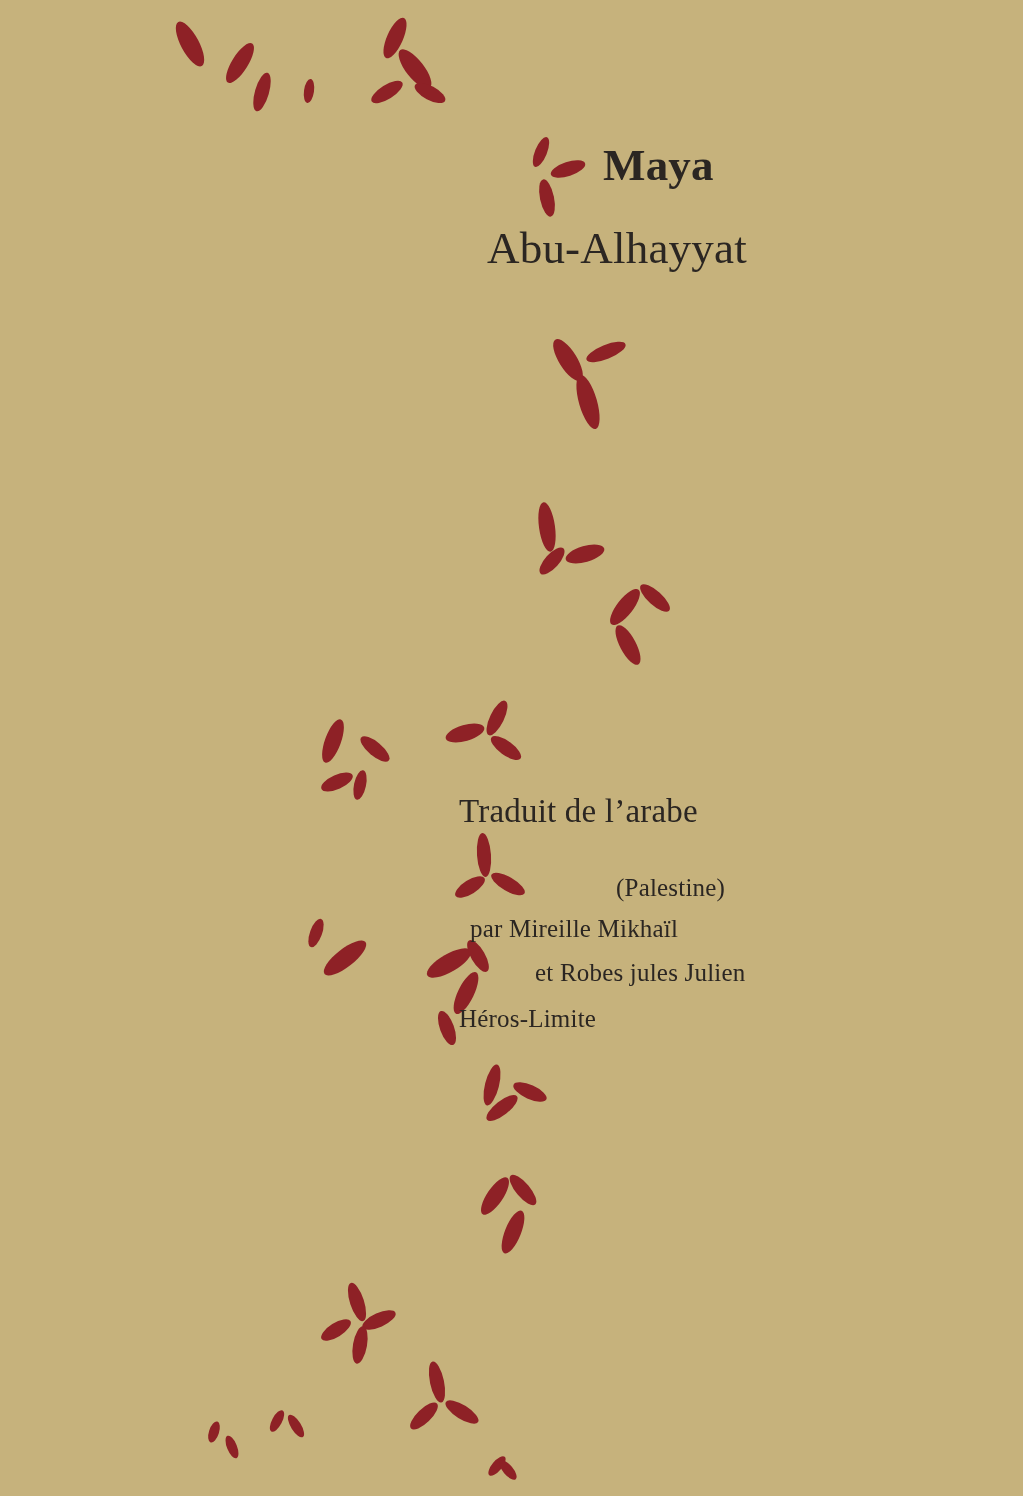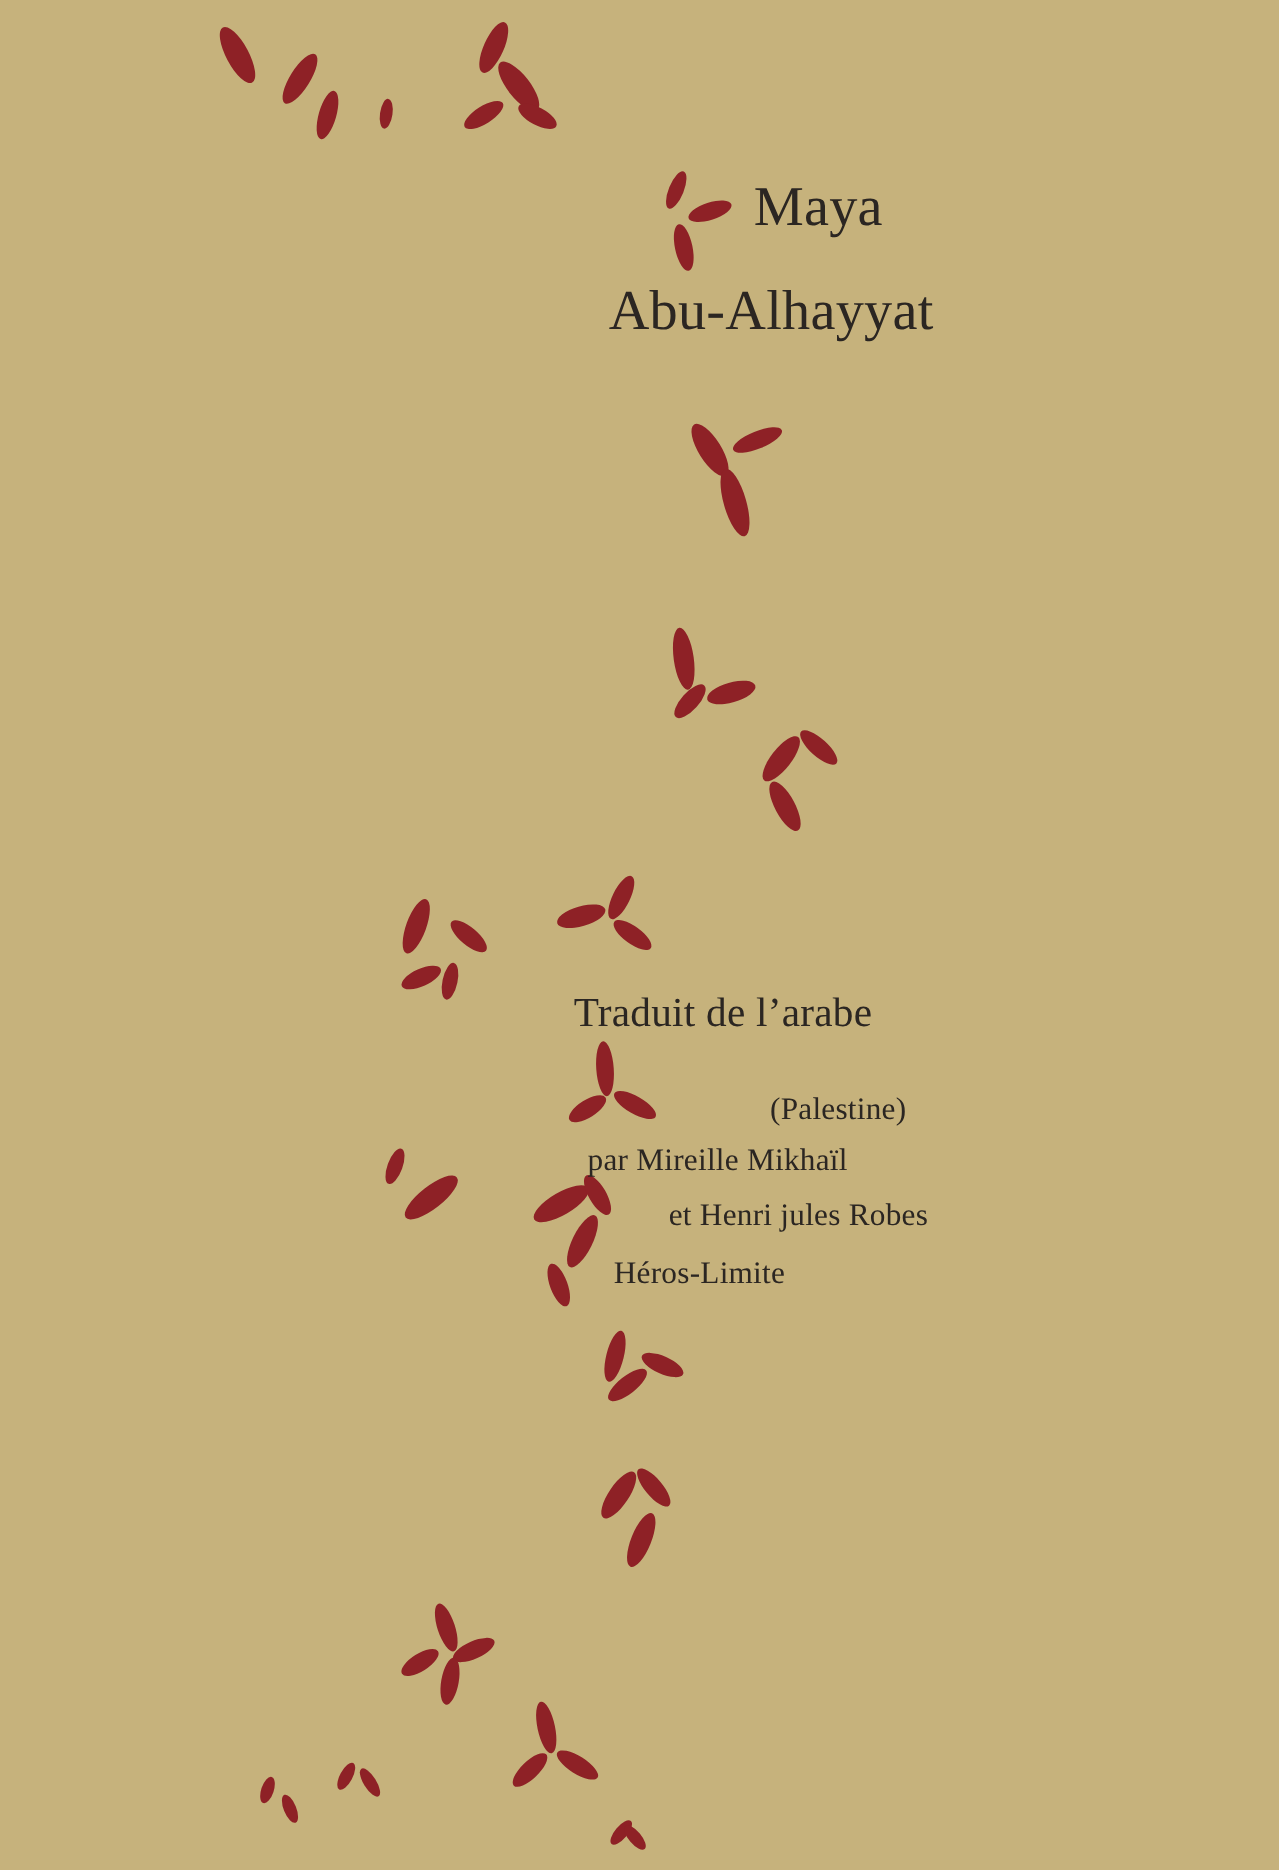--- a/index.html
+++ b/index.html
@@ -31,20 +31,21 @@
     position: absolute;
     color: #2b2622;
     font-family: "Liberation Serif", serif;
     white-space: nowrap;
     letter-spacing: 0.2px;
   }
   .author-1 {
     left: 603px;
     top: 139px;
     font-size: 45px;
+    font-weight: bold;
   }
   .author-2 {
     left: 487px;
     top: 222px;
     font-size: 45px;
   }
   .title-1 {
     left: 186px;
     top: 403px;
     font-size: 45px;
@@ -72,21 +73,20 @@
   }
   .meta-4 {
     left: 535px;
     top: 959px;
     font-size: 25px;
   }
   .publisher {
     left: 459px;
     top: 1005px;
     font-size: 25px;
-    margin-left: 32px;
   }
 </style>
 </head>
 <body>
 
 <div id="cover">
 
   <svg id="petals" viewBox="0 0 1023 1496" xmlns="http://www.w3.org/2000/svg">
       <ellipse cx="190" cy="44" rx="9" ry="25" fill="#8e2126" transform="rotate(-28 190 44)"></ellipse>
       <ellipse cx="240" cy="63" rx="8" ry="23" fill="#8e2126" transform="rotate(32 240 63)"></ellipse>
@@ -146,17 +146,17 @@
     </svg>
 
   <div class="txt author-1">Maya</div>
   <div class="txt author-2">Abu-Alhayyat</div>
 
 
   <div class="txt meta-1">Traduit de l’arabe</div>
   <div class="txt meta-2">(Palestine)</div>
 
   <div class="txt meta-3">par Mireille Mikhaïl</div>
-  <div class="txt meta-4">et Henri jules Robes</div>
+  <div class="txt meta-4">et Robes jules Julien</div>
 
   <div class="txt publisher">Héros-Limite</div>
 
 </div>
 
 </body></html>

